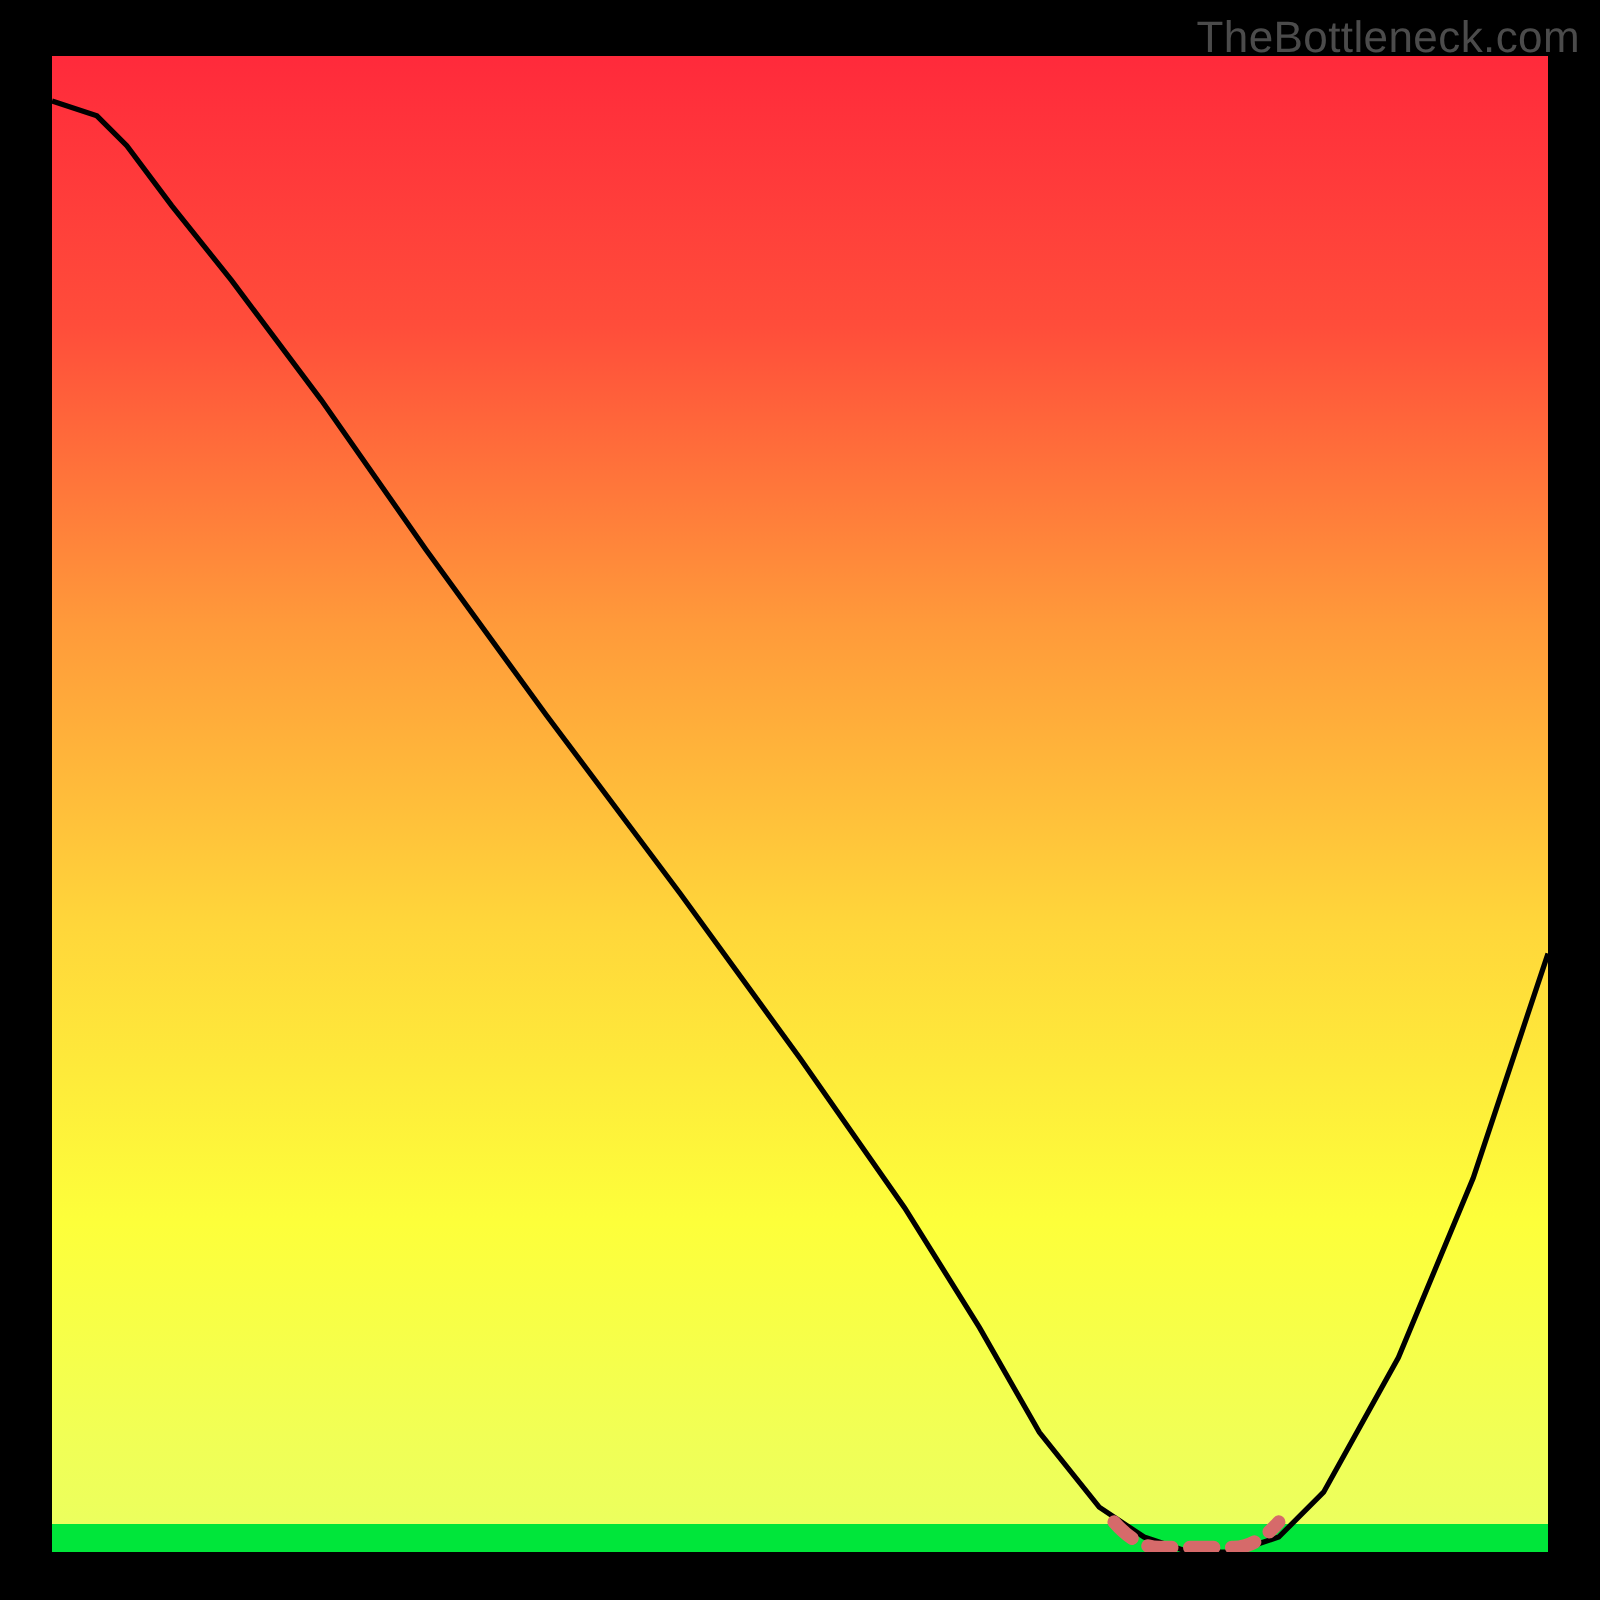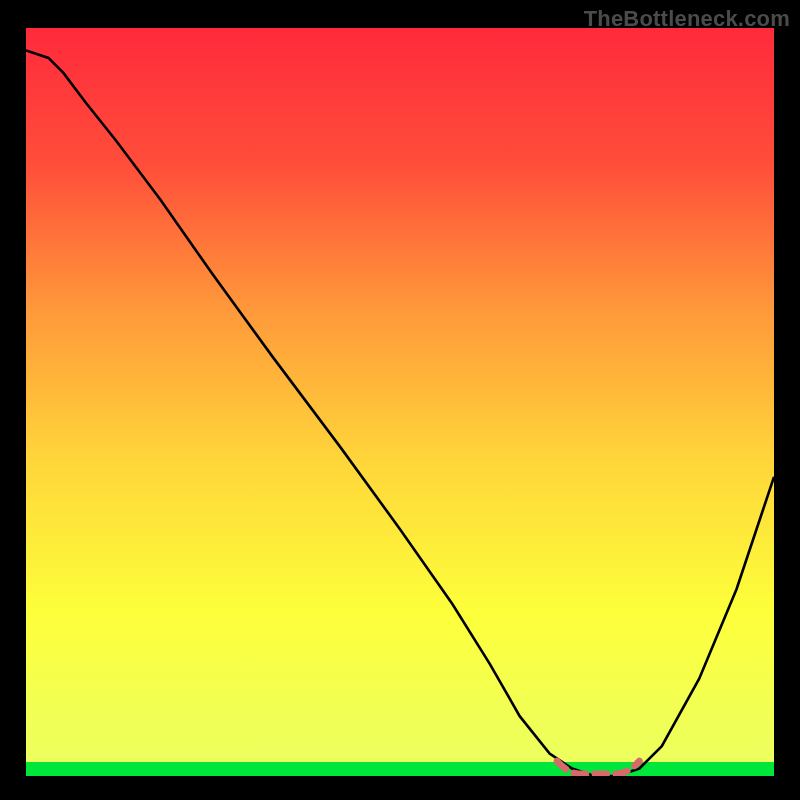--- a/index.html
+++ b/index.html
@@ -15,21 +15,21 @@
     width: 800px;
     height: 800px;
     background: #000000;
   }
   .watermark {
     position: absolute;
     top: 6px;
     right: 10px;
     font-family: Arial, Helvetica, sans-serif;
     font-size: 22px;
-    font-weight: bold;
+    font-weight: normal;
     color: #4b4b4b;
     letter-spacing: 0.2px;
     z-index: 5;
   }
   svg.gradient {
     position: absolute;
     left: 26px;
     top: 28px;
     width: 748px;
     height: 748px;

